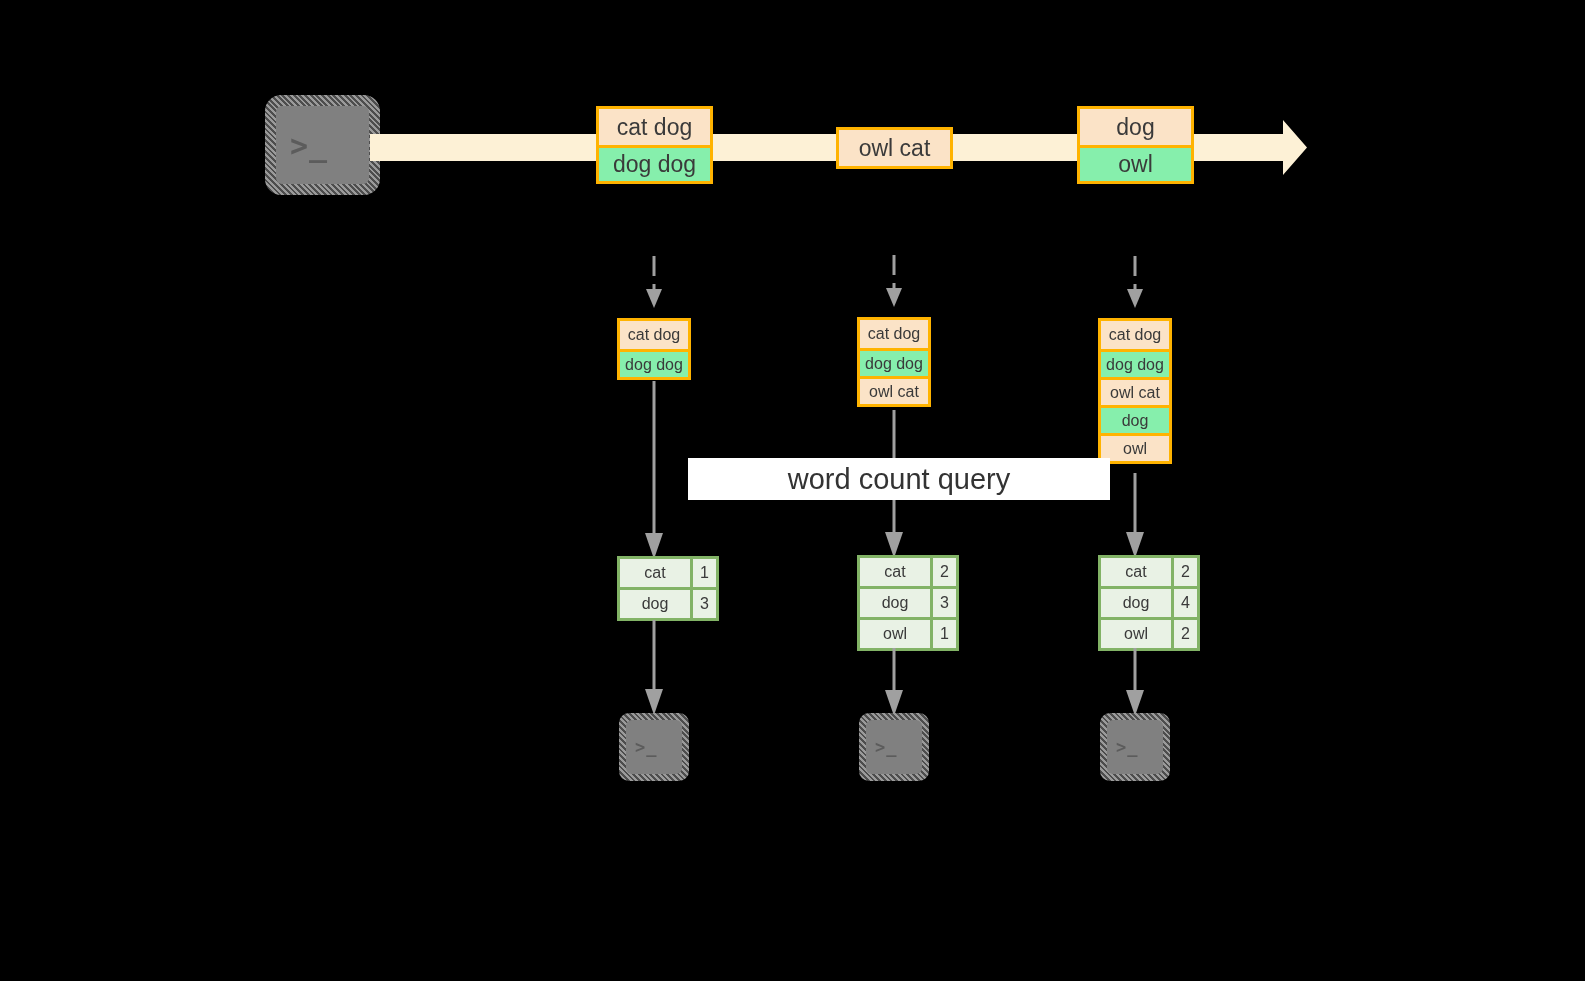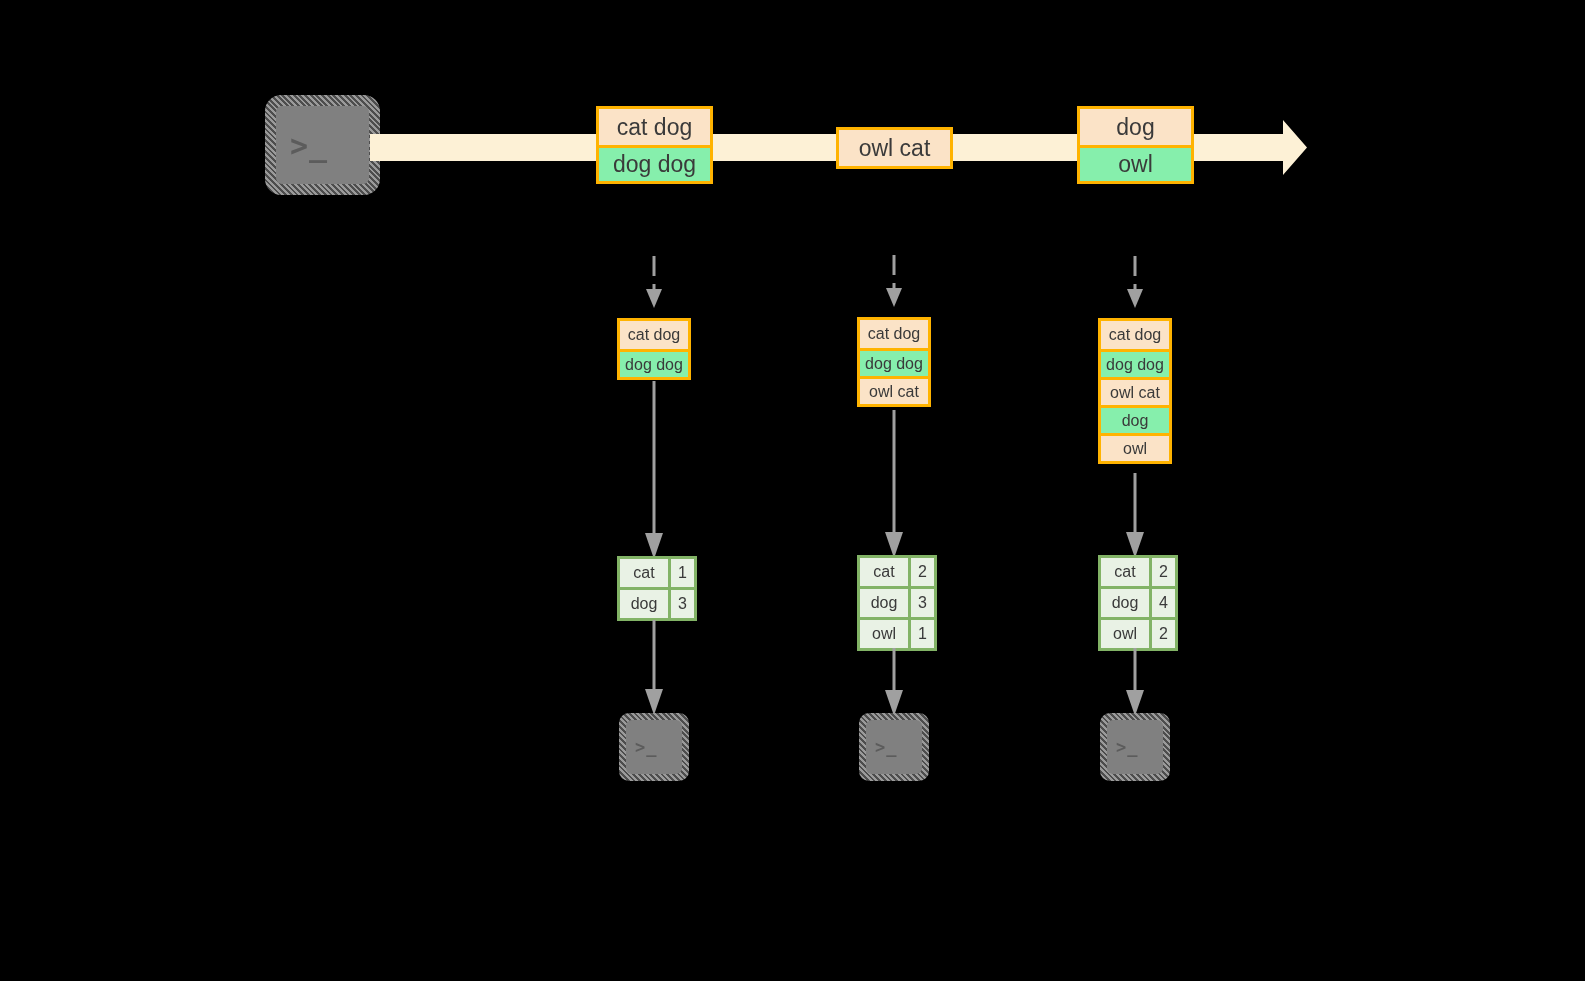--- a/index.html
+++ b/index.html
@@ -127,21 +127,21 @@
     height: 28px;
   }
   .res .trow + .trow { border-top: 3px solid #82b366; }
   .res .tc {
     box-sizing: border-box;
     display: flex;
     align-items: center;
     justify-content: center;
     background: #e9f2e5;
   }
-  .res .tc.k { width: 48px; }
+  .res .tc.k { width: 70px; }
   .res .tc.v { width: 26px; border-left: 3px solid #82b366; }
 
   .res-1 { left: 617px; top: 556px; }
   .res-2 { left: 857px; top: 555px; }
   .res-3 { left: 1098px; top: 555px; }
 
   
   .conn { position: absolute; }
   .conn svg { display: block; }
 
@@ -240,20 +240,21 @@
       <polygon points="0,122 18,122 9,148" fill="#a0a0a0"></polygon>
     </svg>
   </div>
   <div class="conn" style="left:1126px; top:473px;">
     <svg width="18" height="85" viewBox="0 0 18 85">
       <line x1="9" y1="0" x2="9" y2="67" stroke="#a0a0a0" stroke-width="3"></line>
       <polygon points="0,59 18,59 9,85" fill="#a0a0a0"></polygon>
     </svg>
   </div>
 
+  <div class="query-label">word count query</div>
 
   <div class="res res-1">
     <div class="trow">
       <div class="tc k">cat</div>
       <div class="tc v">1</div>
     </div>
     <div class="trow">
       <div class="tc k">dog</div>
       <div class="tc v">3</div>
     </div>

